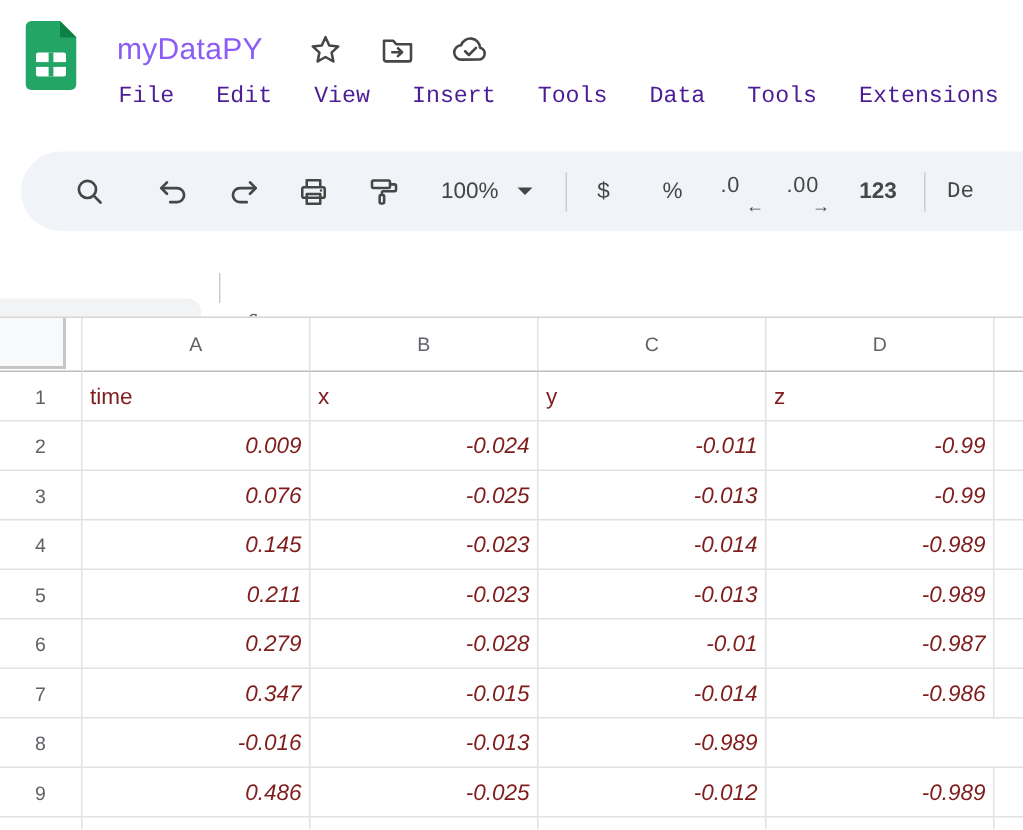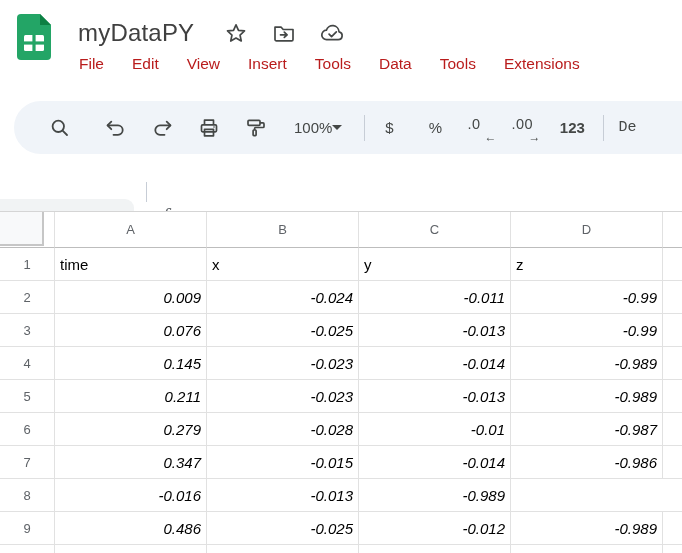--- a/index.html
+++ b/index.html
@@ -6,37 +6,37 @@
   html,body { background:#ffffff; }
   body { font-family:"Liberation Sans", sans-serif; }
   .stage {
     position:relative; width:682px; height:553px;
     background:#fff; overflow:hidden;
   }
 
   
   .logo { position:absolute; left:17px; top:14px; width:34px; height:46px; }
   .doc-title-row { position:absolute; left:78px; top:17px; height:32px; display:flex; align-items:center; }
-  .doc-title { font-size:24px; color:#404040; letter-spacing:.2px; }
+  .doc-title { font-size:20px; color:#8b5cf6; letter-spacing:.2px; }
   .title-icons { display:flex; align-items:center; margin-left:29px; gap:22px; }
   .t-icon { width:26px; height:26px; display:flex; align-items:center; justify-content:center; }
 
   .menubar { position:absolute; left:79px; top:55px; display:flex; gap:28px; white-space:nowrap; }
-  .menu-item { font-size:15.5px; color:#b91c1c; cursor:default; }
+  .menu-item { font-size:15.5px; color:#4c1d95; cursor:default;font-family:Liberation Mono, monospace; }
 
   
   .toolbar {
     position:absolute; left:14px; top:101px; width:700px; height:53px;
     background:#f0f4f9; border-radius:27px;
     display:flex; align-items:center; padding-left:34px;
   }
   .tbtn { width:24px; height:24px; display:flex; align-items:center; justify-content:center; flex:0 0 auto; }
   .tb-sep { width:1px; height:26px; background:#c7cdd6; flex:0 0 auto; }
   .tb-text { font-size:15px; color:#444746; }
-  .zoom-ctl { display:flex; align-items:center; flex:0 0 auto; }
+  .zoom-ctl { display:flex; align-items:center; gap:13px; flex:0 0 auto; }
   .caret { width:0; height:0; border-left:5px solid transparent; border-right:5px solid transparent; border-top:5.5px solid #444746; }
   .decbtn { position:relative; width:26px; height:26px; font-size:14.5px; color:#444746; text-align:left; }
   .decbtn .d-top { position:absolute; top:1px; left:0; letter-spacing:.5px; }
   .decbtn .d-arr { position:absolute; bottom:-3px; right:-3px; font-size:12px; }
 
   
   .formula-row { position:absolute; left:0; top:164px; width:682px; height:47px; background:#fff; }
   .namebox {
     position:absolute; left:0; top:12px; width:134px; height:32px;
     background:#f1f3f4; border-radius:0 9px 9px 0;
@@ -58,21 +58,21 @@
     font-size:13px; color:#5f6368;
   }
   .col-h.edge { width:auto; flex:1 1 auto; border-right:none; }
   .g-row { display:flex; height:33px; }
   .row-num {
     width:55px; flex:0 0 auto; border-right:1px solid #e1e1e1; border-bottom:1px solid #e1e1e1;
     display:flex; align-items:center; justify-content:center; font-size:13px; color:#5f6368;
   }
   .cell {
     width:152px; flex:0 0 auto; border-right:1px solid #e1e1e1; border-bottom:1px solid #e1e1e1;
-    display:flex; align-items:center; padding:0 5px; font-size:15px; color:#000000;
+    display:flex; align-items:center; padding:0 5px; font-size:15px; color:#7f1d1d;
     overflow:hidden; white-space:nowrap;
   }
   .cell.num { justify-content:flex-end;font-style:italic; }
   .cell.txt { justify-content:flex-start; }
   .cell.edge { width:auto; flex:1 1 auto; border-right:none; }
 
   svg.icn { display:block; }
 </style>
 </head>
 <body>

